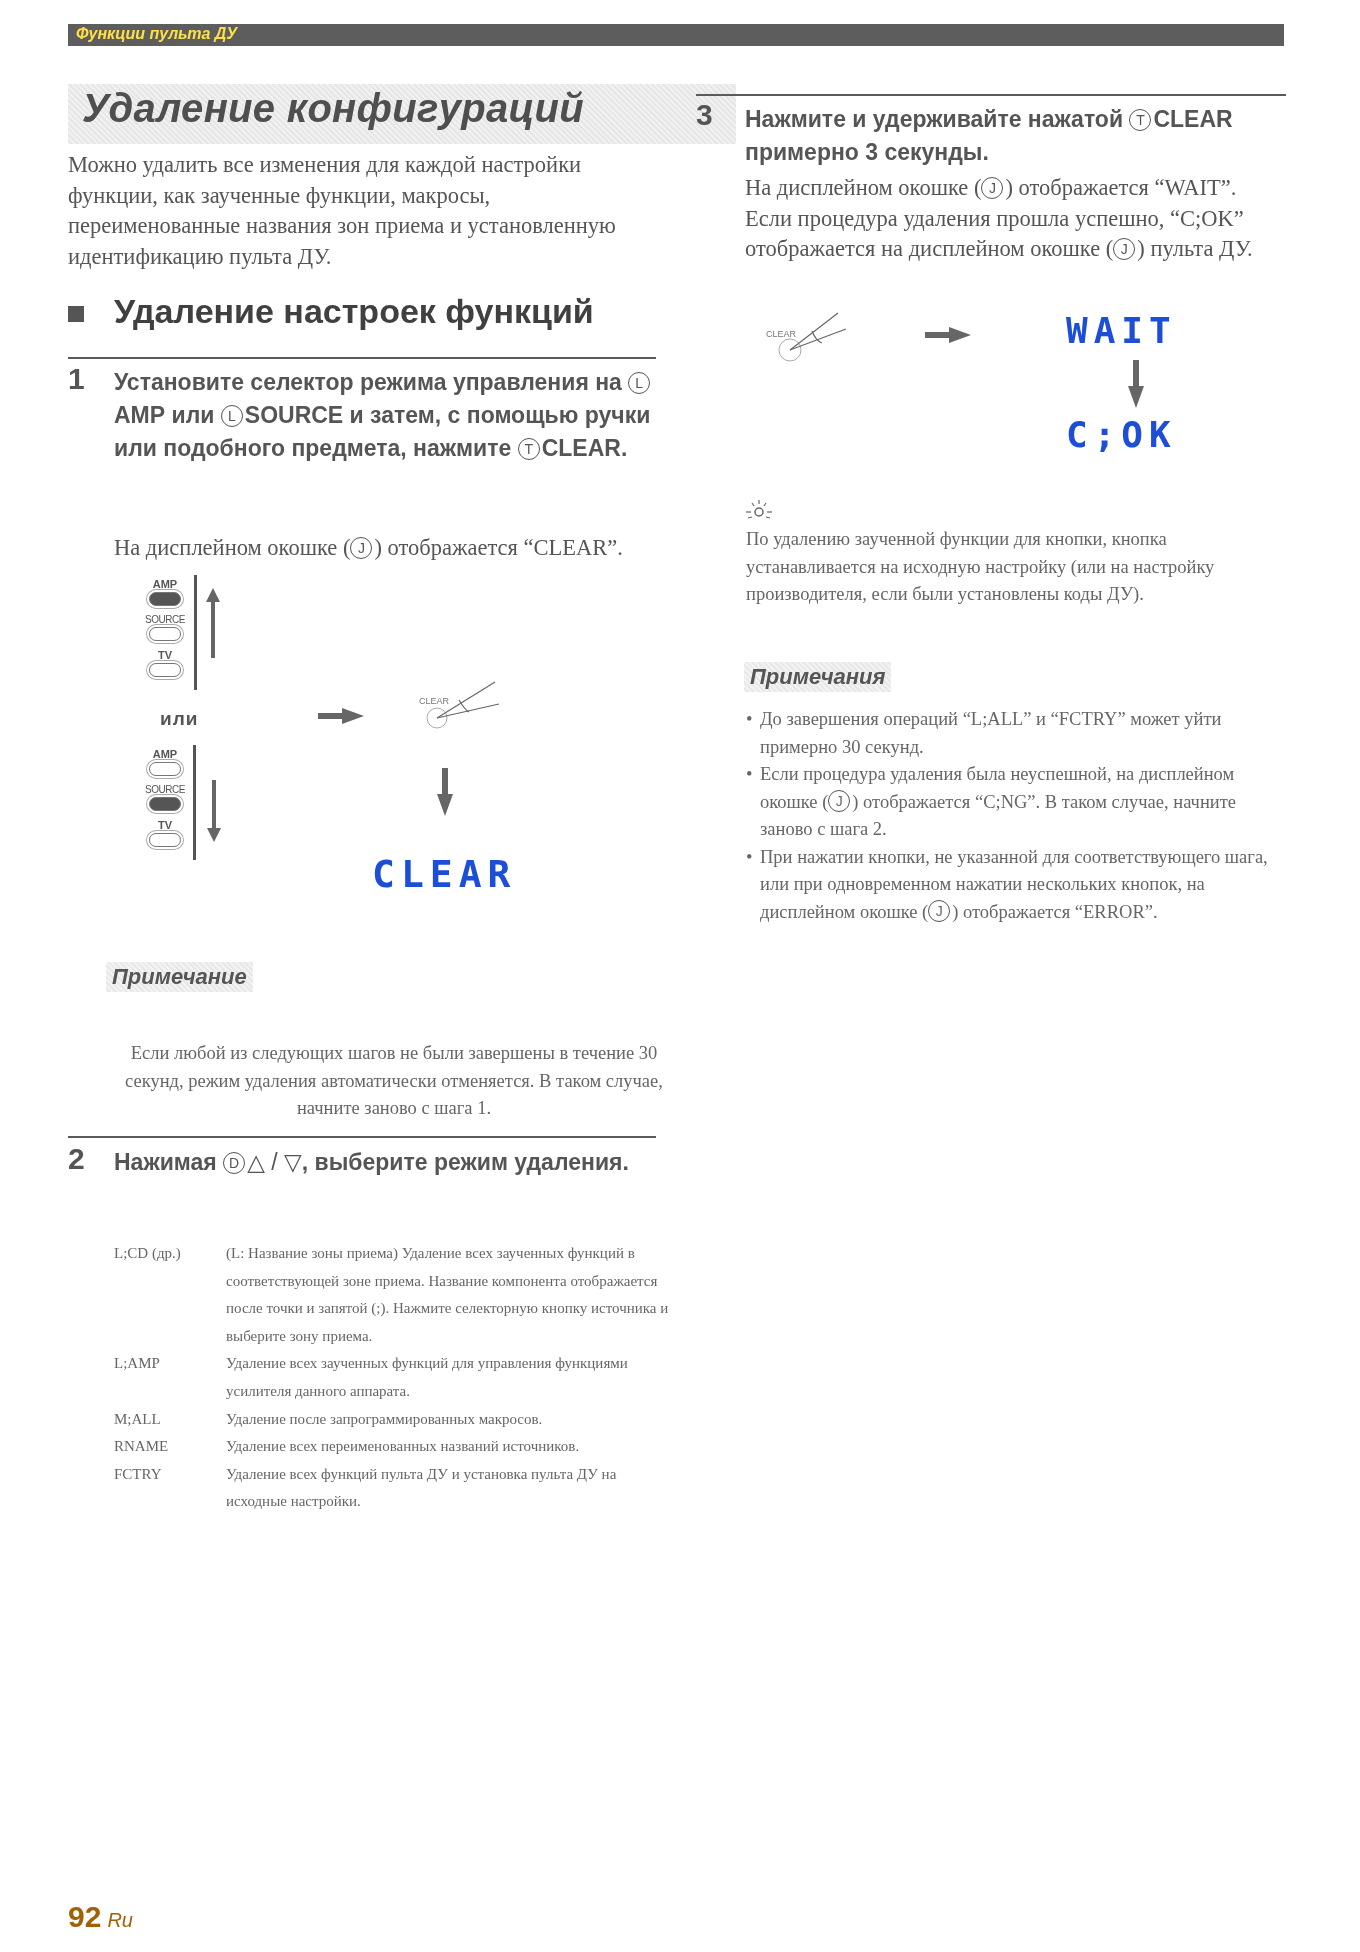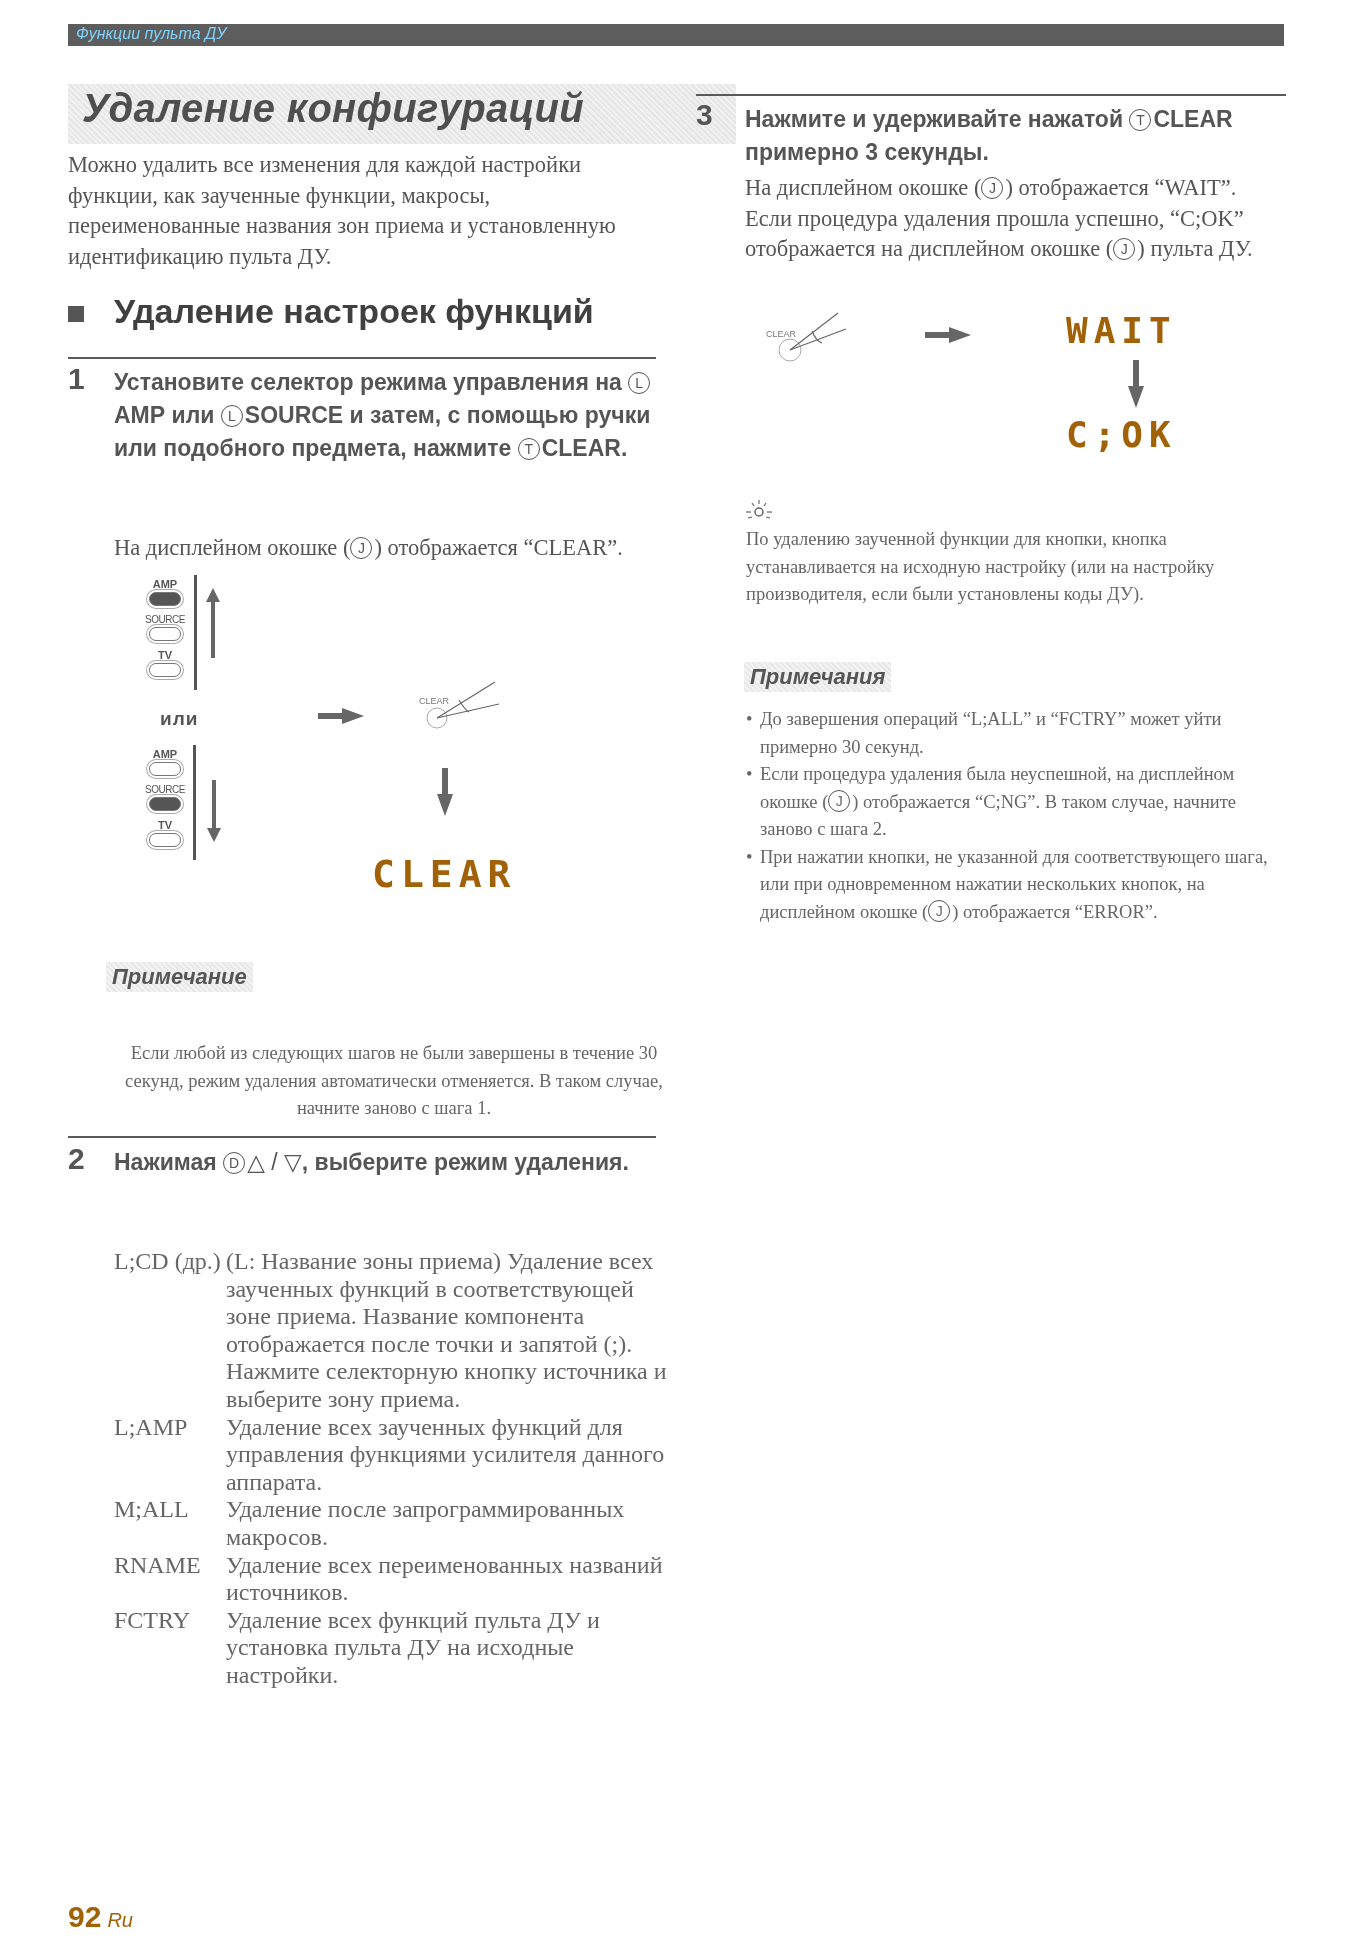--- a/index.html
+++ b/index.html
@@ -8,21 +8,21 @@
     color: #4a4a4a;
   }
   .sans { font-family: "Liberation Sans", "DejaVu Sans", sans-serif; }
   .serif { font-family: "Liberation Serif", "DejaVu Serif", serif; }
 
   .header-bar {
     position: absolute; left: 68px; top: 24px; width: 1216px; height: 22px;
     background: #5d5d5d;
   }
   .header-bar span {
-    position: absolute; left: 8px; top: 1px; color: #7dd3fc; font-weight: normal; font-style: italic; font-size: 16px;
+    position: absolute; left: 8px; top: 1px; color: #fde047; font-weight: bold; font-style: italic; font-size: 16px;
   }
   .page-title {
     position: absolute; left: 68px; top: 84px; width: 668px; height: 60px;
     background: repeating-linear-gradient(45deg, #f1f1f1 0 2px, #e6e6e6 2px 4px);
   }
   .page-title span {
     position: absolute; left: 14px; top: 2px; font-size: 40px; font-weight: bold; font-style: italic; color: #4f4f4f; letter-spacing: 0.3px;
   }
   .intro {
     position: absolute; left: 68px; top: 150px; width: 600px; font-size: 22.5px; line-height: 30.5px; color: #555;
@@ -38,34 +38,34 @@
   .circ {
     display: inline-block; width: 20px; height: 20px; border: 1.5px solid #555; border-radius: 50%;
     font-size: 14px; line-height: 20px; text-align: center; font-weight: normal; vertical-align: 2px; margin-right: 2px;
     font-family: "Liberation Sans", sans-serif;
   }
   .note-label {
     position: absolute; font-size: 22px; font-weight: bold; font-style: italic; color: #555;
     padding: 2px 6px; background: repeating-linear-gradient(45deg, #f3f3f3 0 2px, #e8e8e8 2px 4px);
   }
   .note-text { position: absolute; font-size: 18.5px; line-height: 27.5px; color: #666; }
-  .mode-list { position: absolute; left: 114px; top: 1240px; width: 560px; font-size: 24px; line-height: 27.6px; color: #666; margin-top: 8px; }
+  .mode-list { position: absolute; left: 114px; top: 1240px; width: 560px; font-size: 15px; line-height: 27.6px; color: #666; }
   .mode-row { display: flex; }
   .mode-key { width: 112px; flex-shrink: 0; }
   .mode-desc { flex: 1; }
   .remote { position: absolute; width: 90px; }
   .remote .lbl { font-size: 11px; text-align: center; color: #555; font-weight: bold; }
   .remote .lbl.small { font-size: 10px; font-weight: normal; letter-spacing: -0.5px; }
   .remote .btn {
     width: 30px; height: 12px; border: 1.5px solid #777; border-radius: 8px; margin: 2px auto 8px auto;
     box-shadow: 0 0 0 2px #fff, 0 0 0 3px #aaa;
   }
   .remote .btn.on { background: #555; }
   .vline { position: absolute; width: 3px; background: #555; }
-  .dotdisp { position: absolute; font-family: "DejaVu Sans Mono", monospace; color: #a16207; letter-spacing: 6px; font-weight: bold; }
+  .dotdisp { position: absolute; font-family: "DejaVu Sans Mono", monospace; color: #1d4ed8; letter-spacing: 6px; font-weight: bold; }
   .bullet-list { position: absolute; left: 746px; top: 706px; width: 540px; font-size: 18.5px; line-height: 27.5px; color: #666; }
   .bullet-list .b { position: relative; padding-left: 14px; }
   .bullet-list .b::before { content: "•"; position: absolute; left: 0; top: 0; }
   .footer { position: absolute; left: 68px; top: 1900px; color: #a16207; }
   .footer .num { font-size: 30px; font-weight: bold; }
   .footer .lang { font-size: 20px; font-style: italic; margin-left: 6px; }
 </style>
 </head>
 <body>
 

